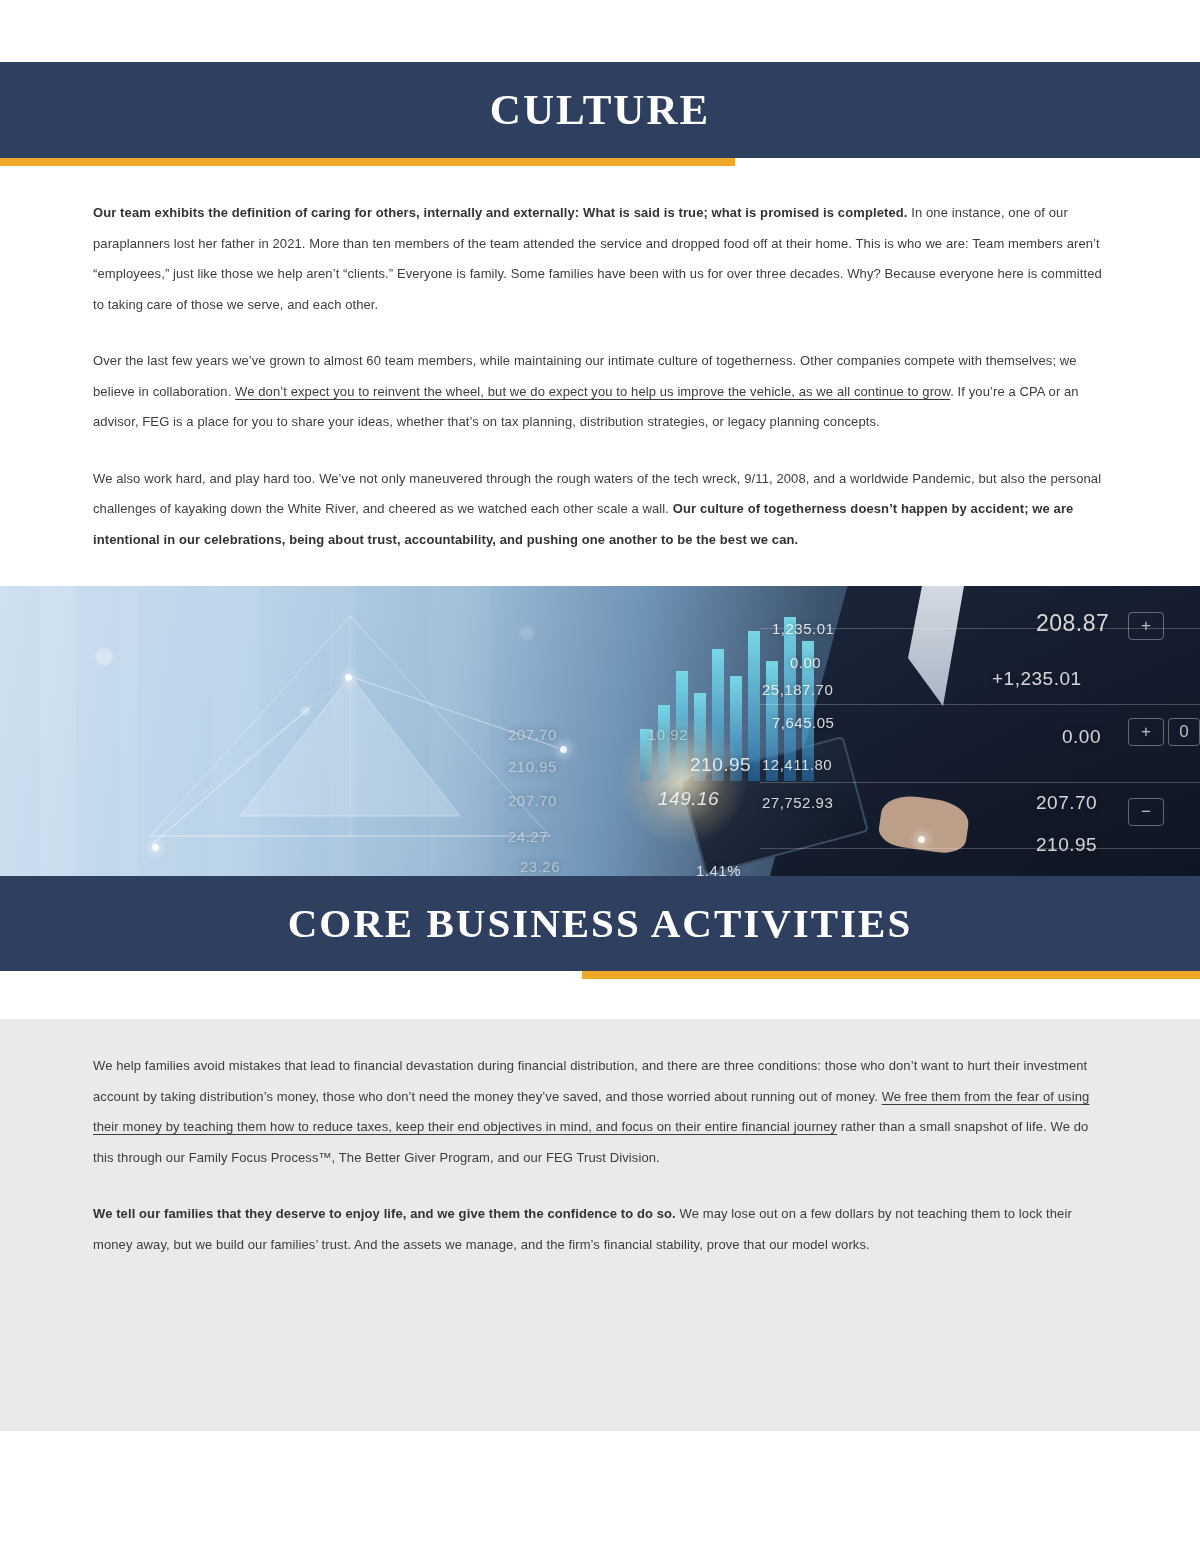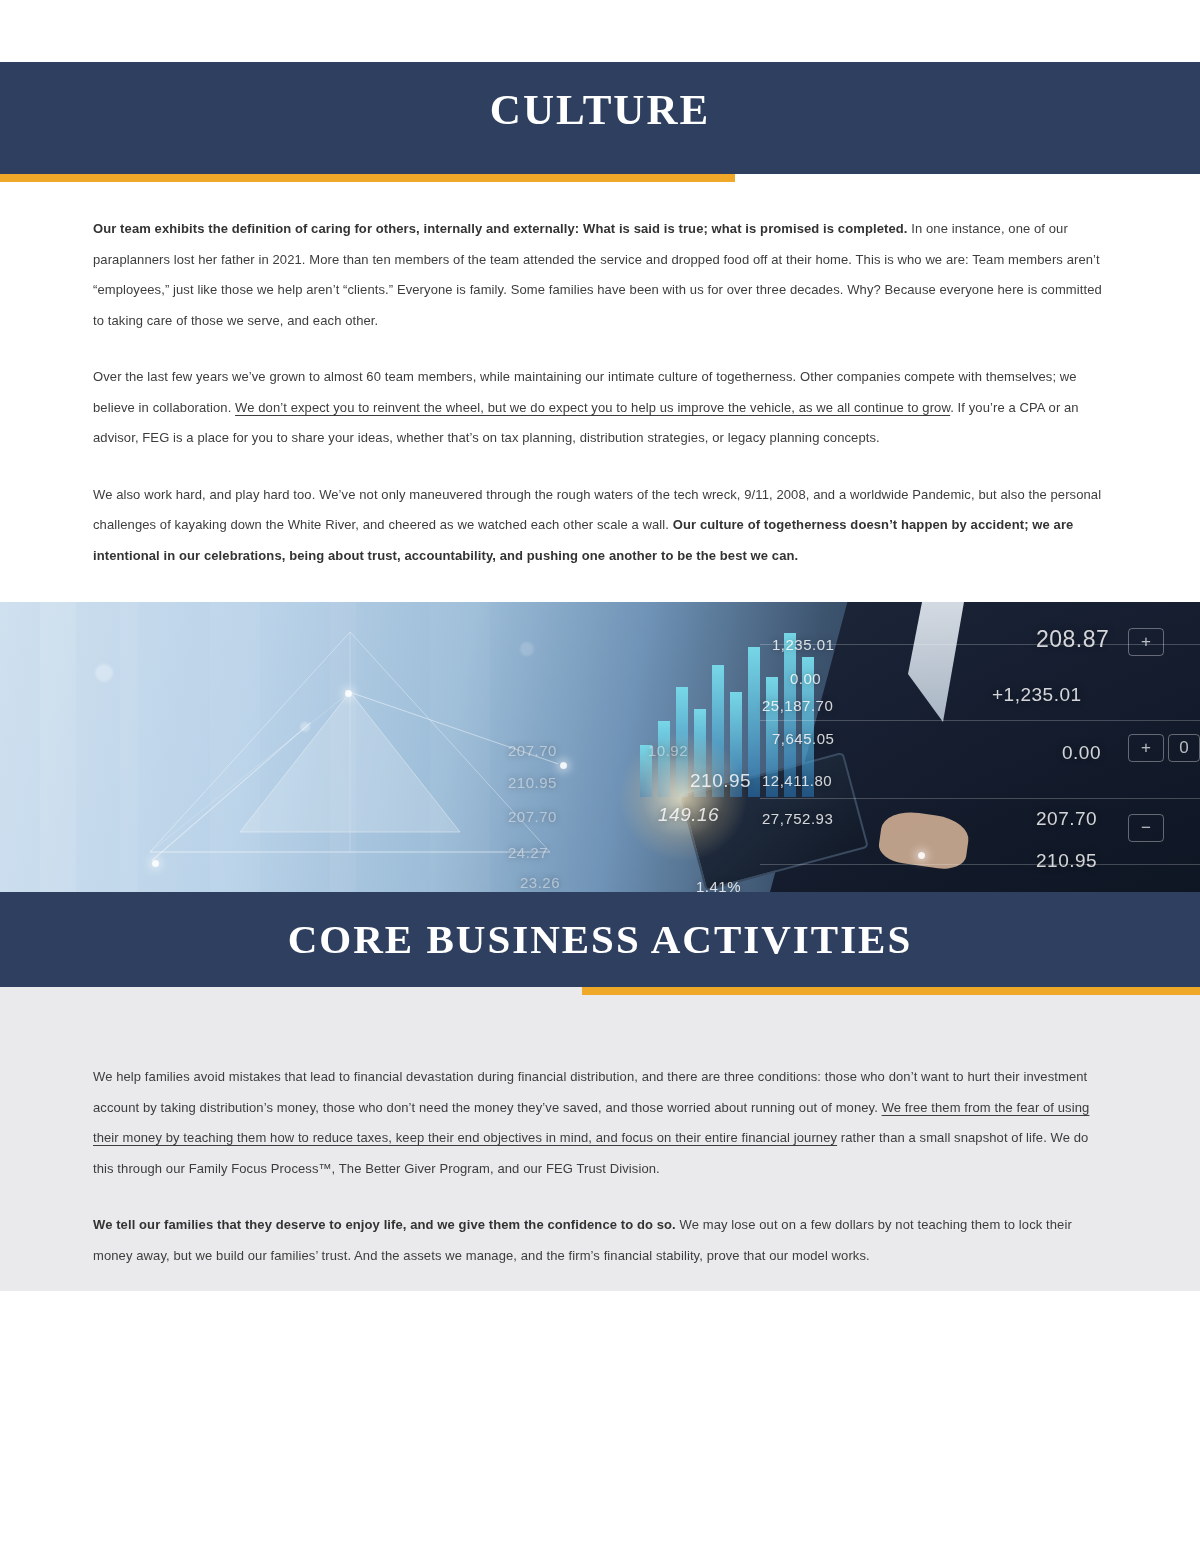--- a/index.html
+++ b/index.html
@@ -32,21 +32,21 @@
   .band .accent {
     position: absolute;
     bottom: -8px;
     height: 8px;
     background: #f0a828;
   }
 
   
   #culture-band {
     margin-top: 62px;
-    height: 112px;
+    height: 96px;
   }
   #culture-band .band-title {
     font-size: 43px;
     padding-top: 26px;
   }
   #culture-band .accent {
     left: 0;
     width: 735px;
   }
 
@@ -179,23 +179,24 @@
     padding-top: 27px;
   }
   #core-band .accent {
     right: 0;
     width: 618px;
   }
 
   
   #core-section {
     background: #eaeaec;
-    height: 304px;
-    padding-top: 75px;
+    height: 412px;
+    padding-top: 32px;
     box-sizing: border-box;
+    margin-top: 48px;
   }
 </style>
 </head>
 <body>
 
 <div class="band" id="culture-band">
   <div class="band-title">CULTURE</div>
   <div class="accent"></div>
 </div>
 

